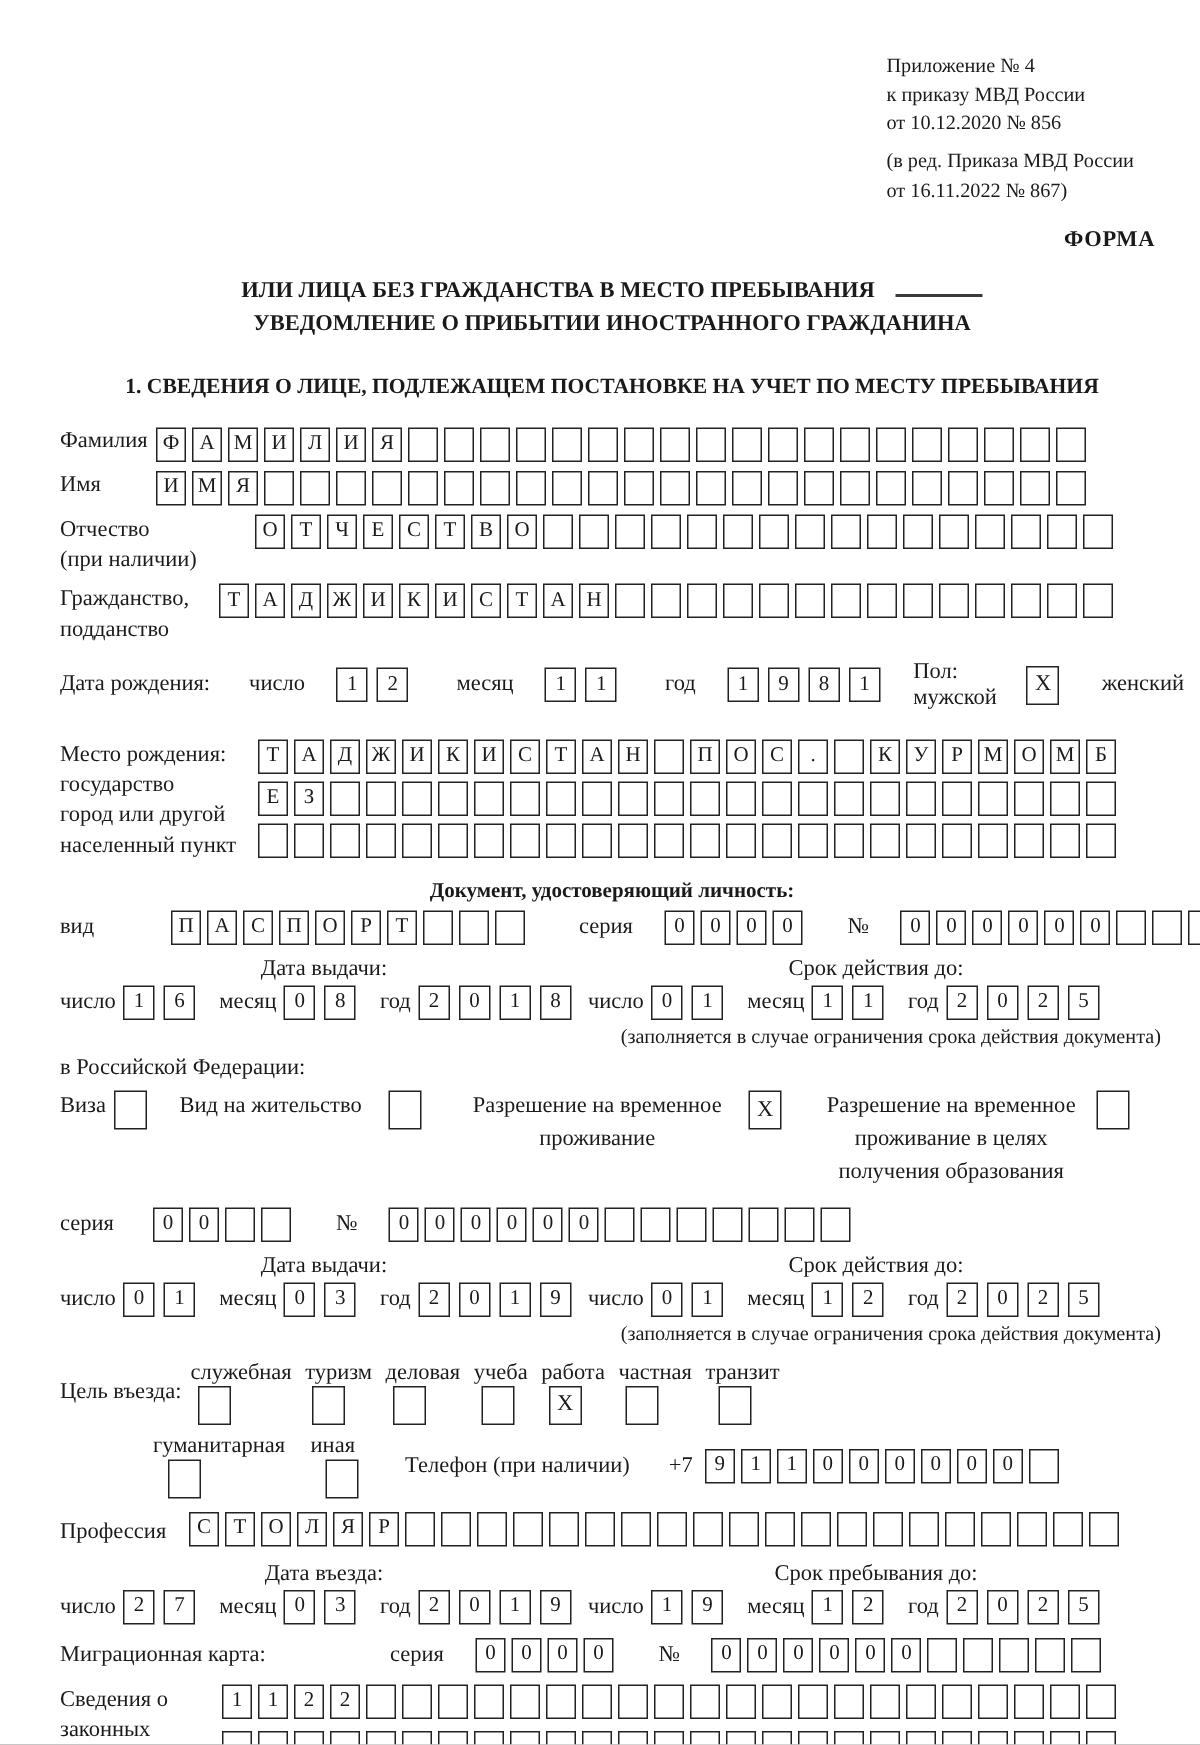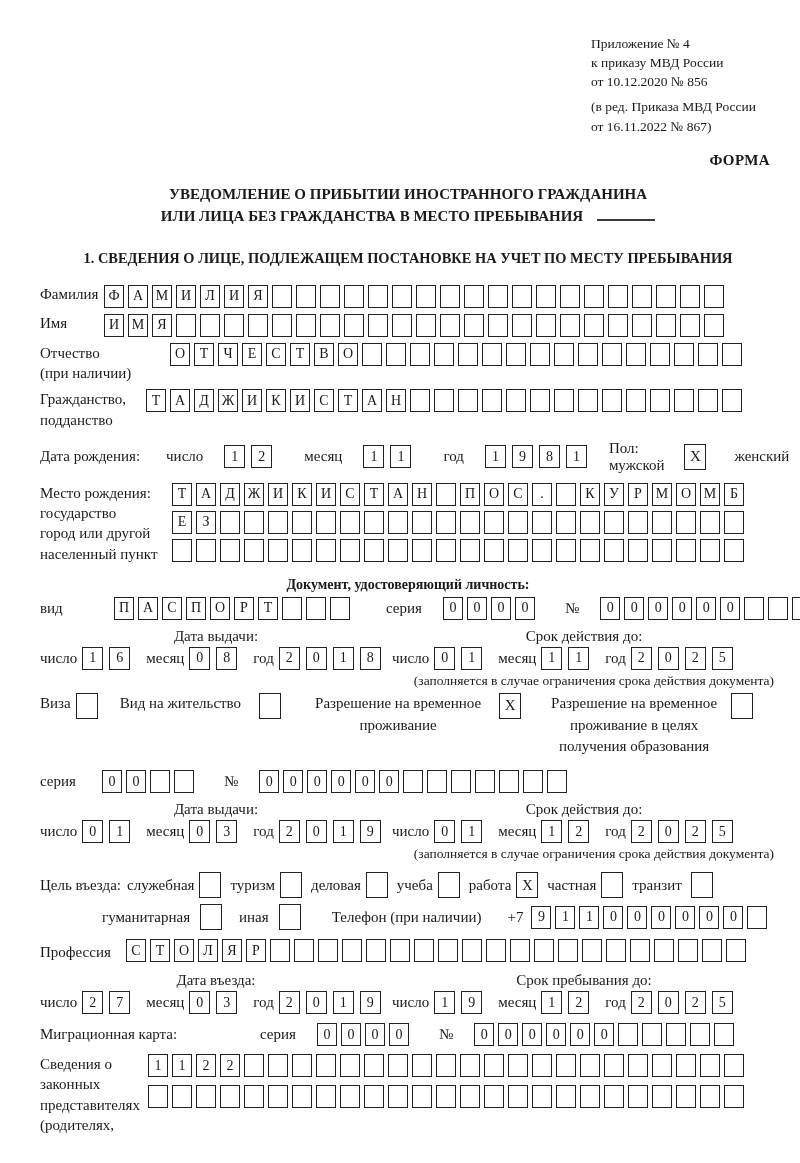--- a/index.html
+++ b/index.html
@@ -41,43 +41,43 @@
   .dline{display:flex;align-items:center;font-size:15px;}
   .note{font-size:13.5px;text-align:right;margin-top:3px;padding-right:2px;}
   .intro{font-size:15px;margin-top:8px;line-height:1.5;}
   .optrow{display:flex;align-items:flex-start;margin-top:4px;font-size:15px;}
   .opt{display:flex;align-items:flex-start;margin-right:14px;}
   .opt .otext{line-height:1.45;}
   .opt .otext.c{text-align:center;}
   .opt .checkbox{margin-left:8px;margin-top:0;}
   .w190{width:186px;}
   .w178{width:178px;}
-  .purpose-item{display:flex;align-items:center;margin-right:9px;}
+  .purpose-item{display:flex;margin-right:9px;flex-direction:column;}
   .purpose-item .checkbox{margin-left:5px;}
   .indent{padding-left:62px;}
   .phone-prefix{margin:0 8px 0 26px;}
 </style>
 </head>
 <body>
 
 <div class="page">
 
   <div class="annex">
     <div>Приложение № 4</div>
     <div>к приказу МВД России</div>
     <div>от 10.12.2020 № 856</div>
     <div class="amend">(в ред. Приказа МВД России</div>
     <div>от 16.11.2022 № 867)</div>
   </div>
 
   <div class="forma">ФОРМА</div>
 
   <div class="title">
+    <div><span>ИЛИ ЛИЦА БЕЗ ГРАЖДАНСТВА В МЕСТО ПРЕБЫВАНИЯ</span><span class="uline"></span></div>
     <div>УВЕДОМЛЕНИЕ О ПРИБЫТИИ ИНОСТРАННОГО ГРАЖДАНИНА</div>
-    <div><span>ИЛИ ЛИЦА БЕЗ ГРАЖДАНСТВА В МЕСТО ПРЕБЫВАНИЯ</span><span class="uline"></span></div>
   </div>
 
   <div class="sec1">1. СВЕДЕНИЯ О ЛИЦЕ, ПОДЛЕЖАЩЕМ ПОСТАНОВКЕ НА УЧЕТ ПО МЕСТУ ПРЕБЫВАНИЯ</div>
 
   <div class="row" style="margin-top:18px;">
     <span class="lbl" style="width:64px;">Фамилия</span>
     <span class="boxrow">
         <span class="cbox">Ф</span>
         <span class="cbox">А</span>
         <span class="cbox">М</span>
@@ -224,21 +224,21 @@
         <span class="cbox">9</span>
         <span class="cbox">8</span>
         <span class="cbox">1</span>
       </span>
     <span>Пол: мужской</span>
     <span class="checkbox" style="margin-left:4px;">X</span>
     <span style="margin-left:12px;">женский</span>
     <span class="checkbox" style="margin-left:14px;"></span>
   </div>
 
-  <div class="row" style="margin-top:9px;">
+  <div class="row" style="margin-top:19px;">
     <span class="lbl lbl2" style="width:132px;">
       <div>Место рождения:</div>
       <div>государство</div>
       <div>город или другой</div>
       <div>населенный пункт</div>
     </span>
     <span class="boxcol">
       <span class="boxrow">
           <span class="cbox">Т</span>
           <span class="cbox">А</span>
@@ -400,20 +400,21 @@
             <span class="cbox">2</span>
             <span class="cbox">0</span>
             <span class="cbox">2</span>
             <span class="cbox">5</span>
           </span>
       </div>
     </div>
   </div>
   <div class="note">(заполняется в случае ограничения срока действия документа)</div>
 
+  <div class="intro" style="margin-top:2px;">в Российской Федерации:</div>
 
   <div class="optrow">
     <span class="opt">
       <span class="otext">Виза</span>
       <span class="checkbox" style="margin-left:5px;"></span>
     </span>
     <span class="opt" style="margin-left:8px;">
       <span class="otext">Вид на жительство</span>
       <span class="checkbox" style="margin-left:18px;"></span>
     </span>

